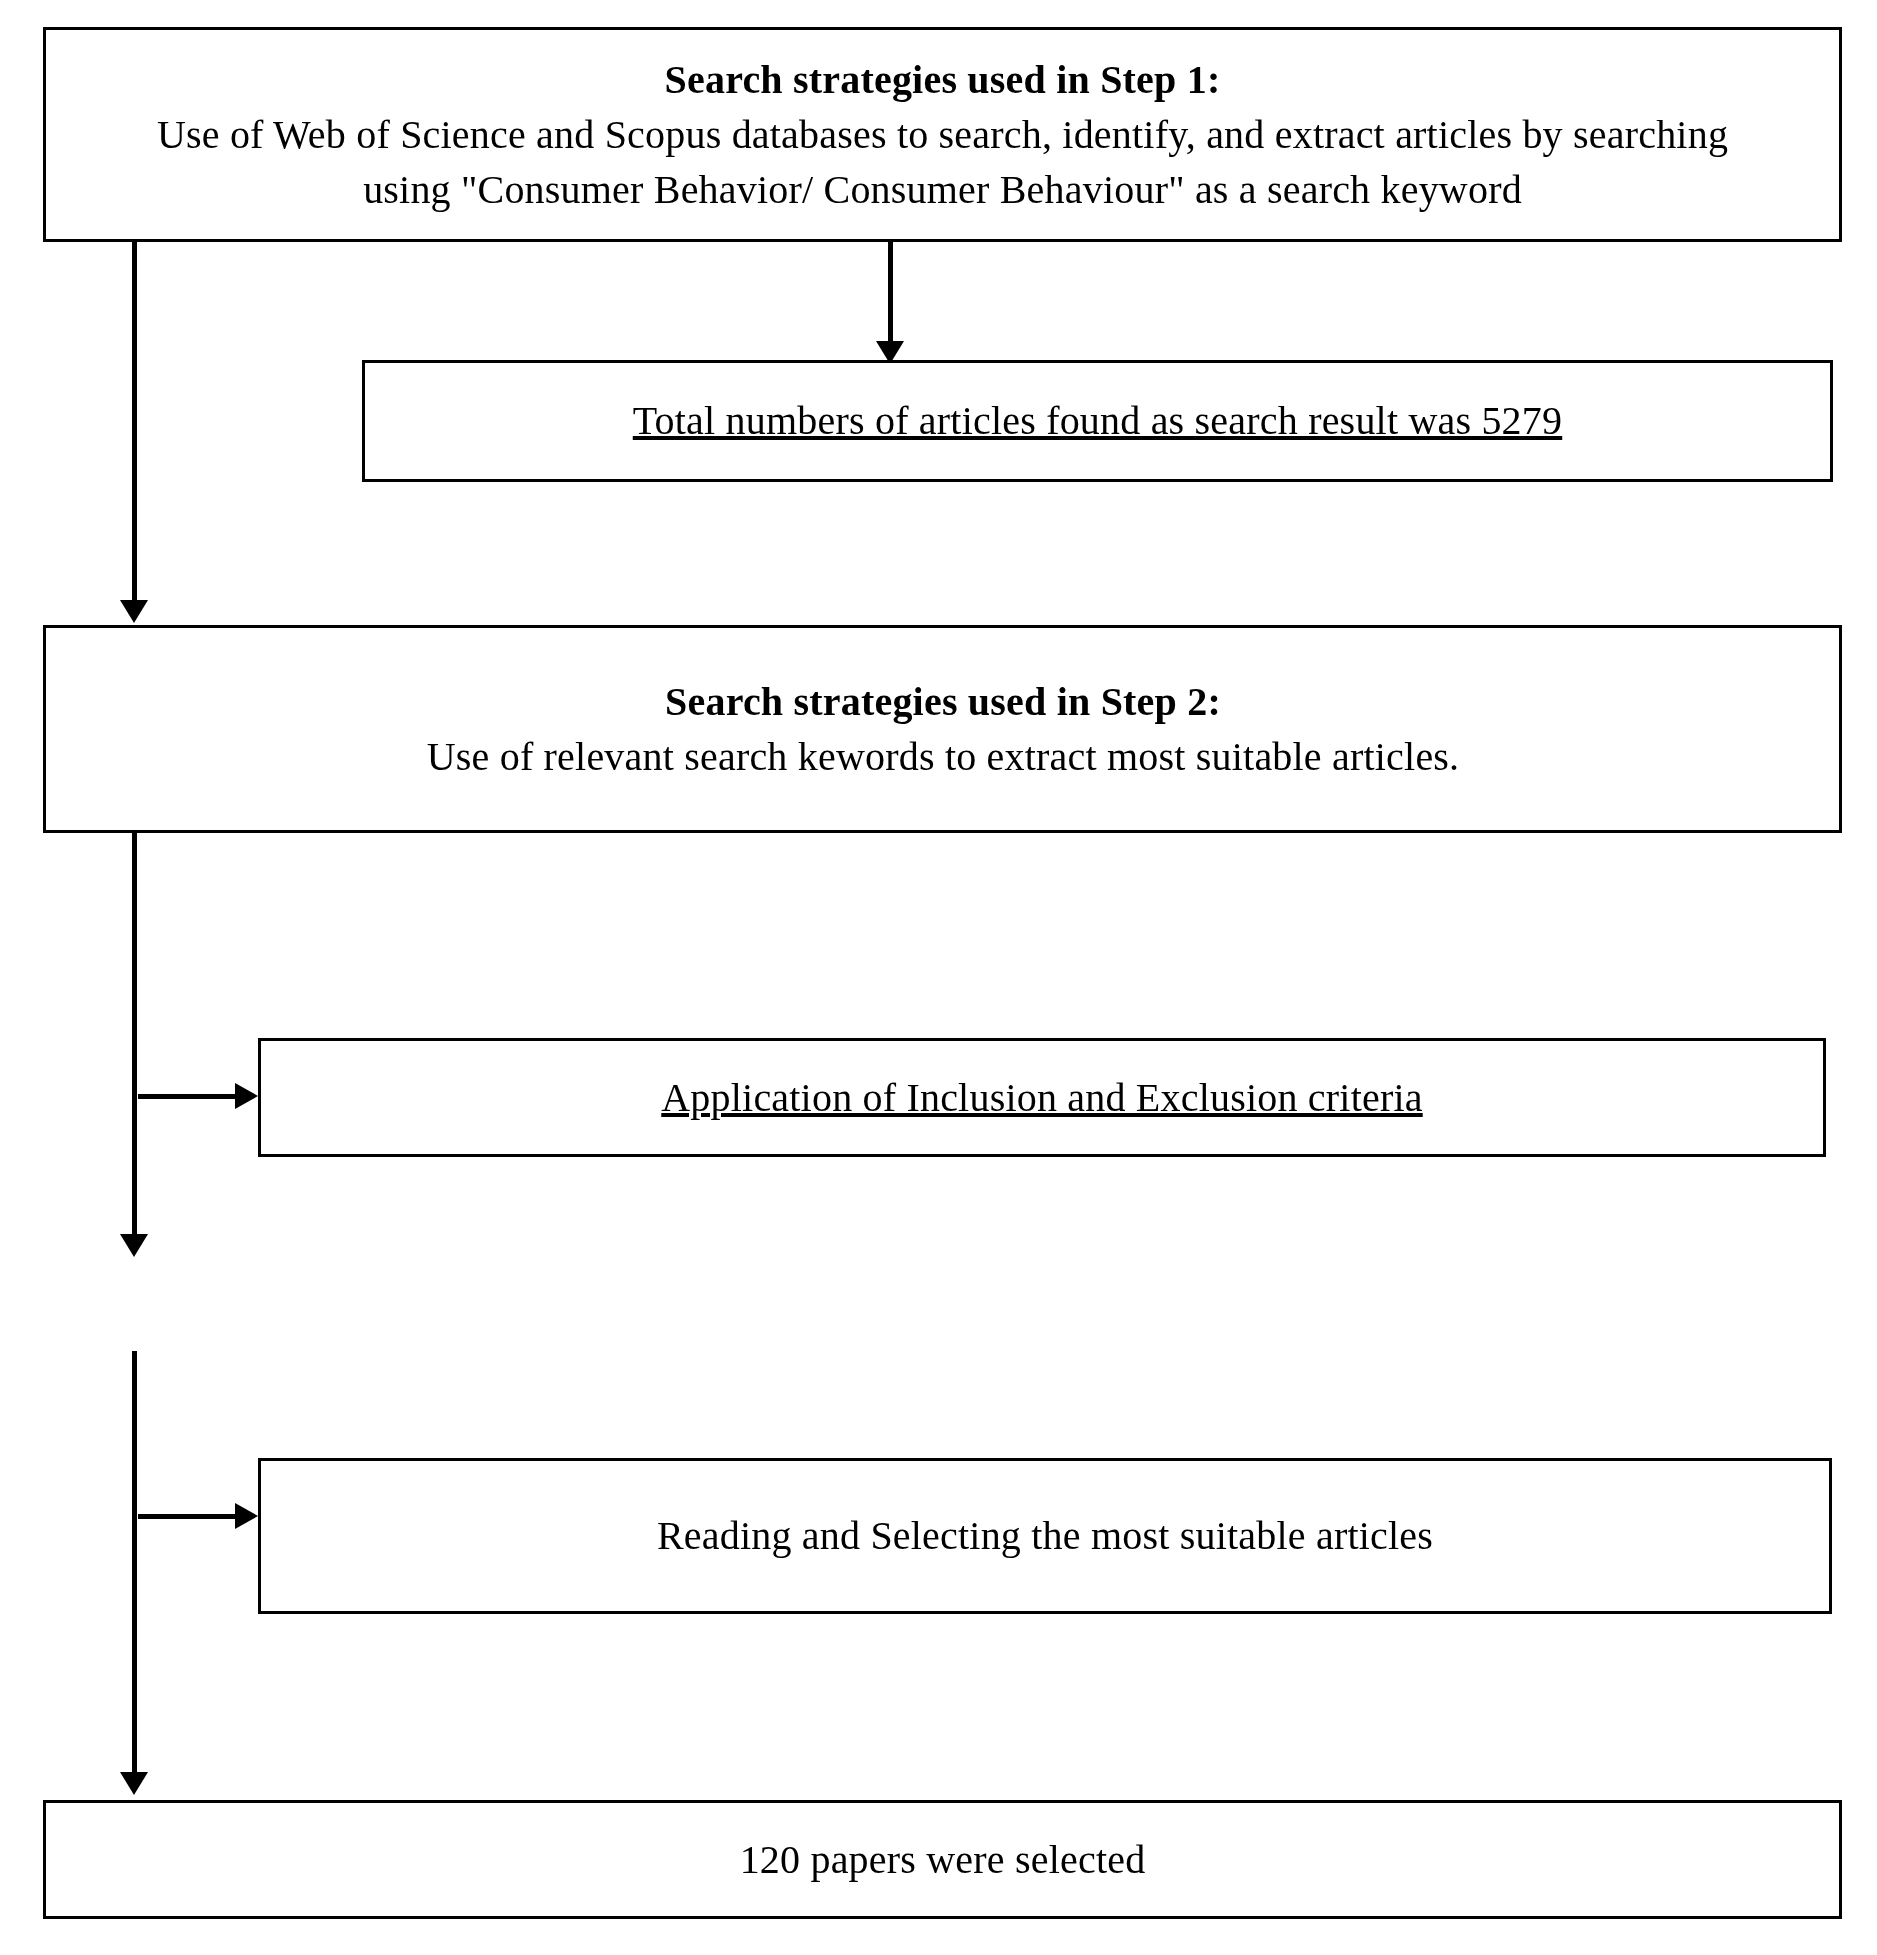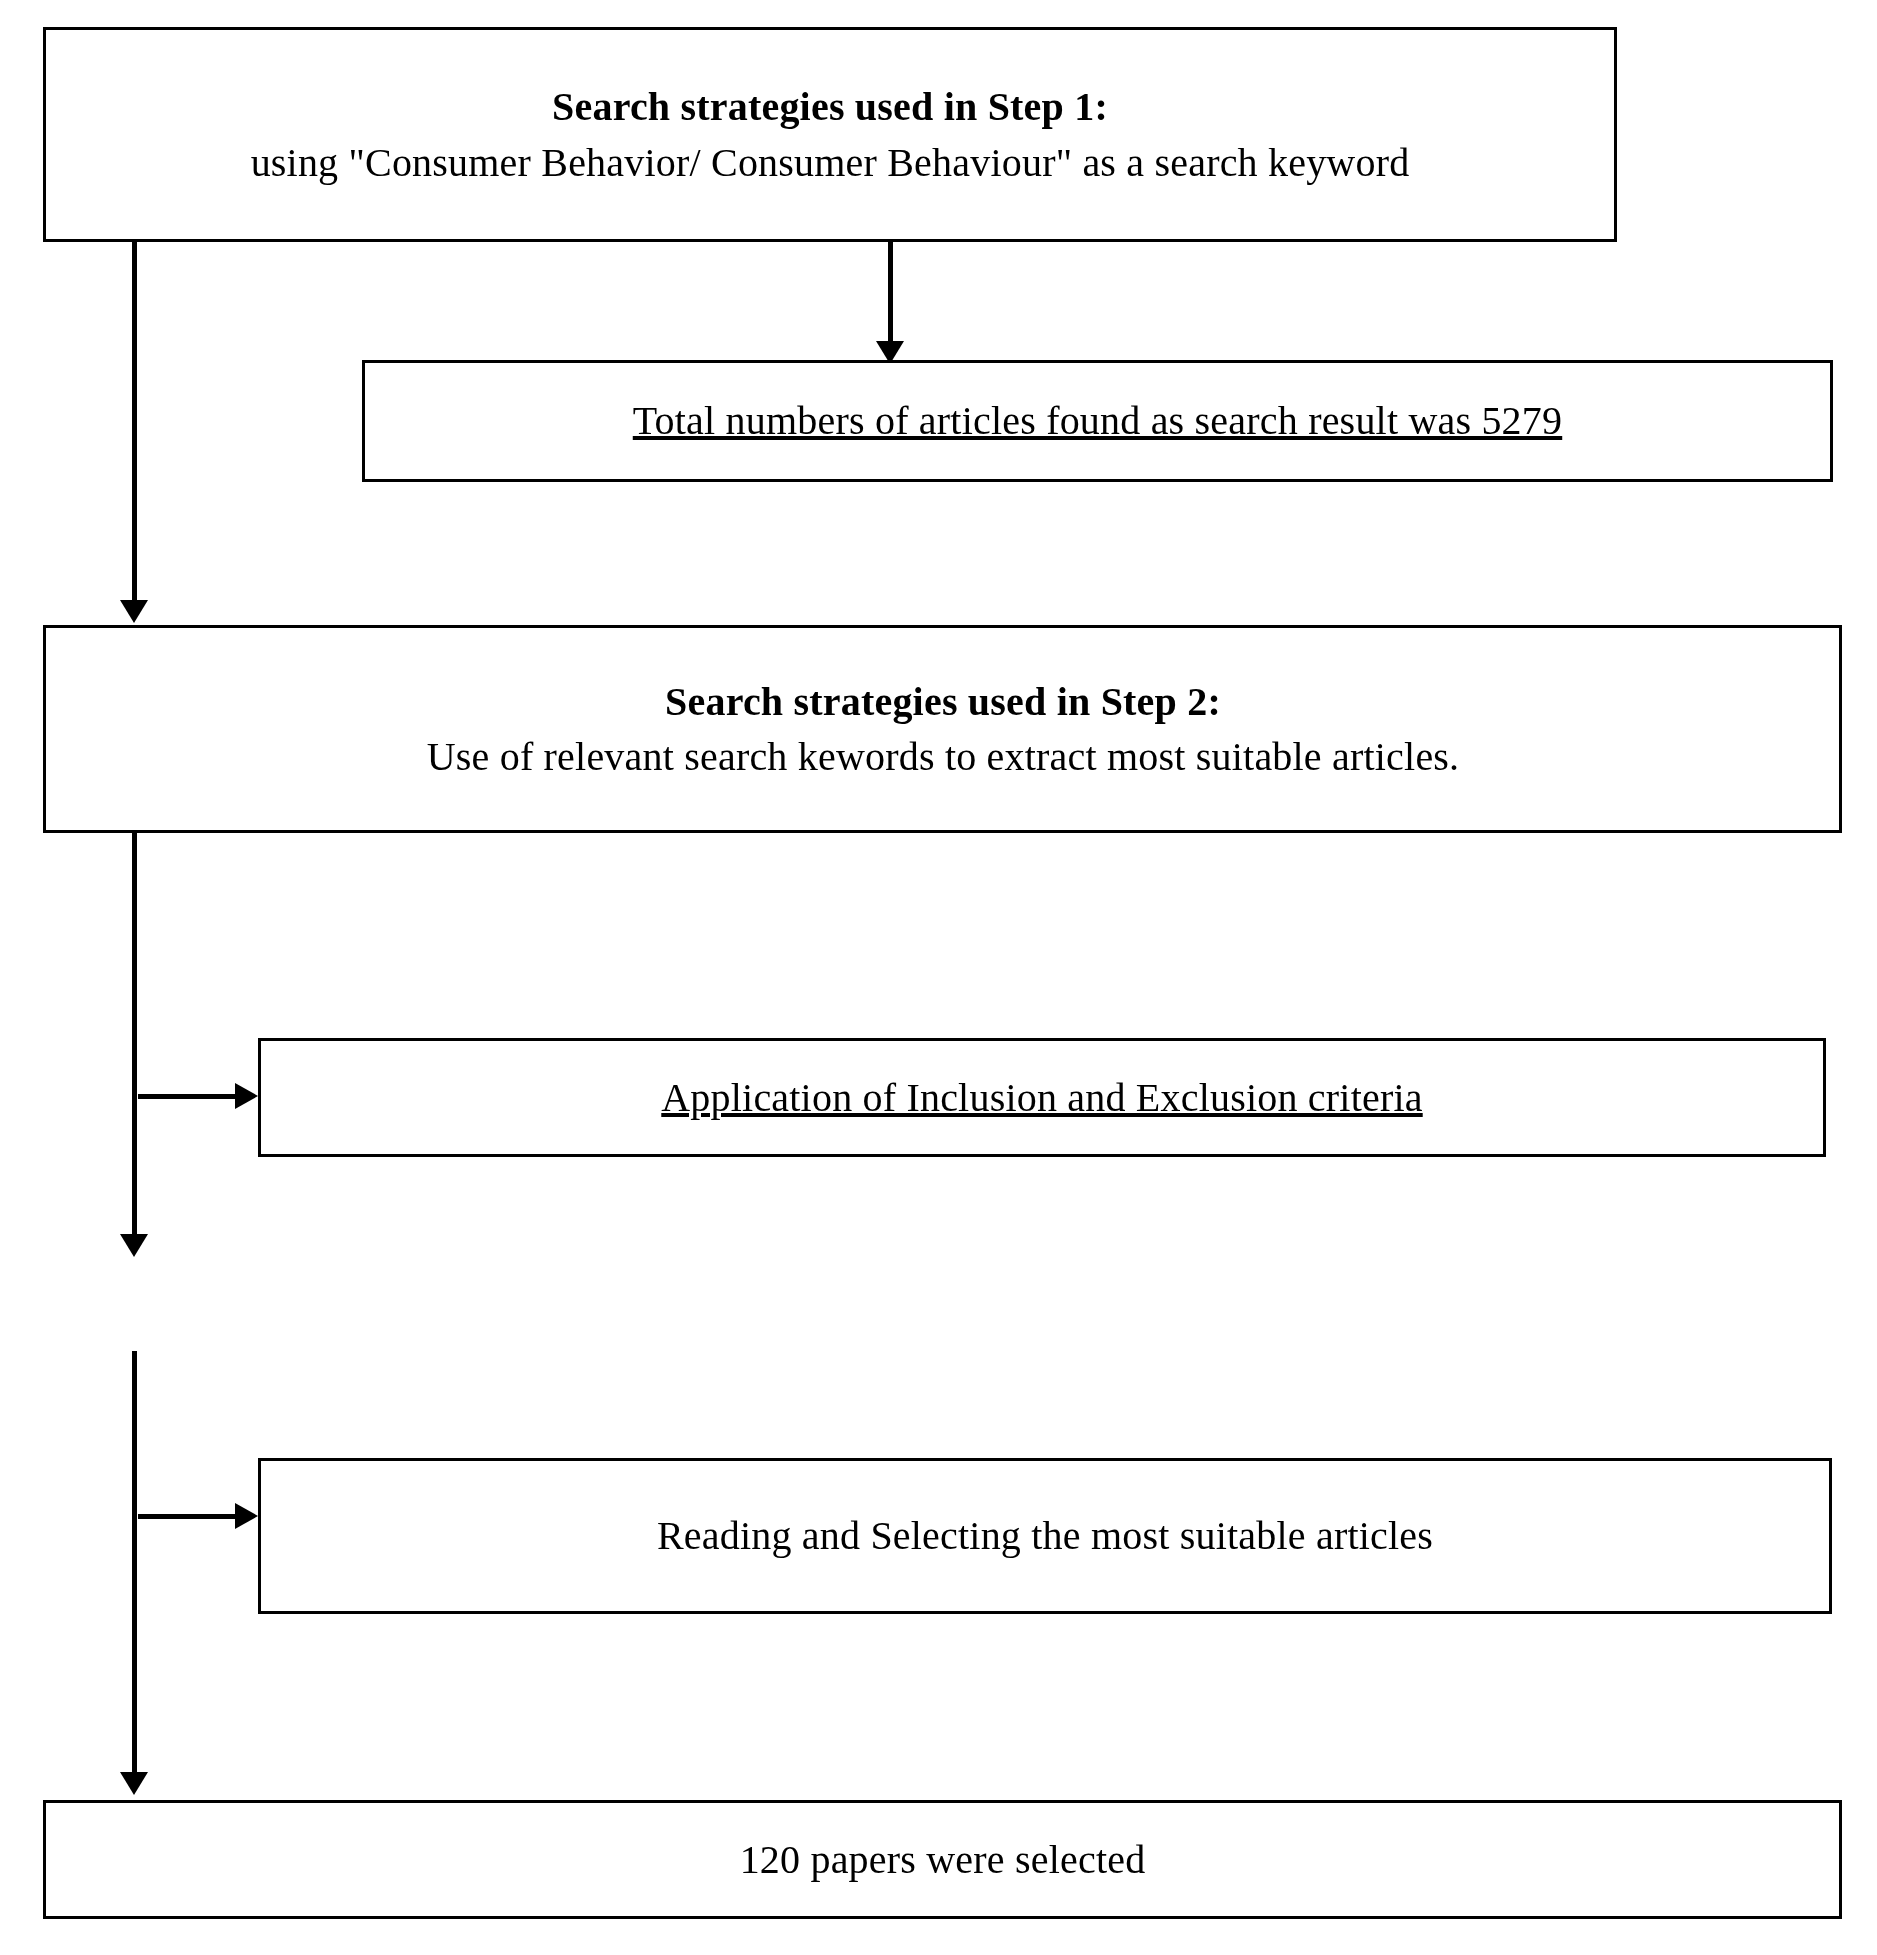--- a/index.html
+++ b/index.html
@@ -65,22 +65,23 @@
     border-top: 13px solid transparent;
     border-bottom: 13px solid transparent;
     border-left: 23px solid #000000;
   }
 </style>
 </head>
 <body>
 
 <div id="canvas">
 
-  <div class="flow-box" style="left:43px; top:27px; width:1574px; height:215px;">
+  <div class="flow-box" style="left:43px; top:27px; width:1799px; height:215px;">
     <span class="box-line bold">Search strategies used in Step 1:</span>
+    <span class="box-line">Use of Web of Science and Scopus databases to search, identify, and extract articles by searching</span>
     <span class="box-line">using "Consumer Behavior/ Consumer Behaviour" as a search keyword</span>
   </div>
 
   <div class="v-line" style="left:888px; top:242px; height:102px;"></div>
   <div class="arrow-down" style="left:876px; top:341px;"></div>
 
   <div class="v-line" style="left:132px; top:242px; height:360px;"></div>
   <div class="arrow-down" style="left:120px; top:600px;"></div>
 
   <div class="flow-box" style="left:362px; top:360px; width:1471px; height:122px;text-decoration:underline;">

